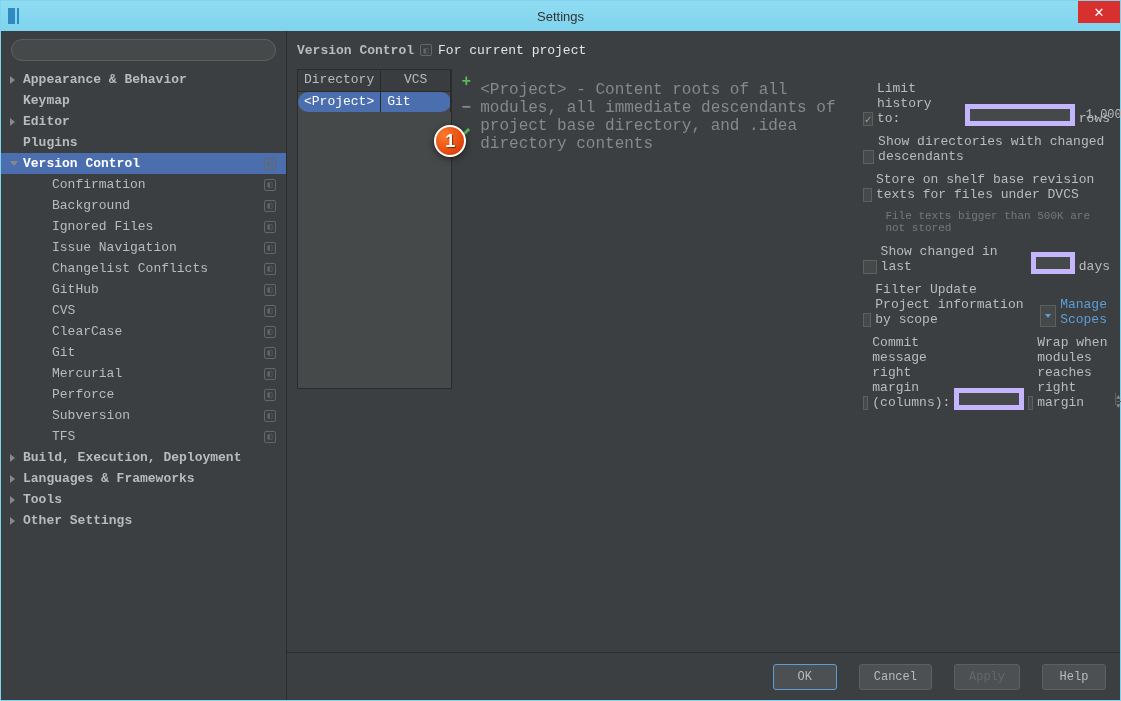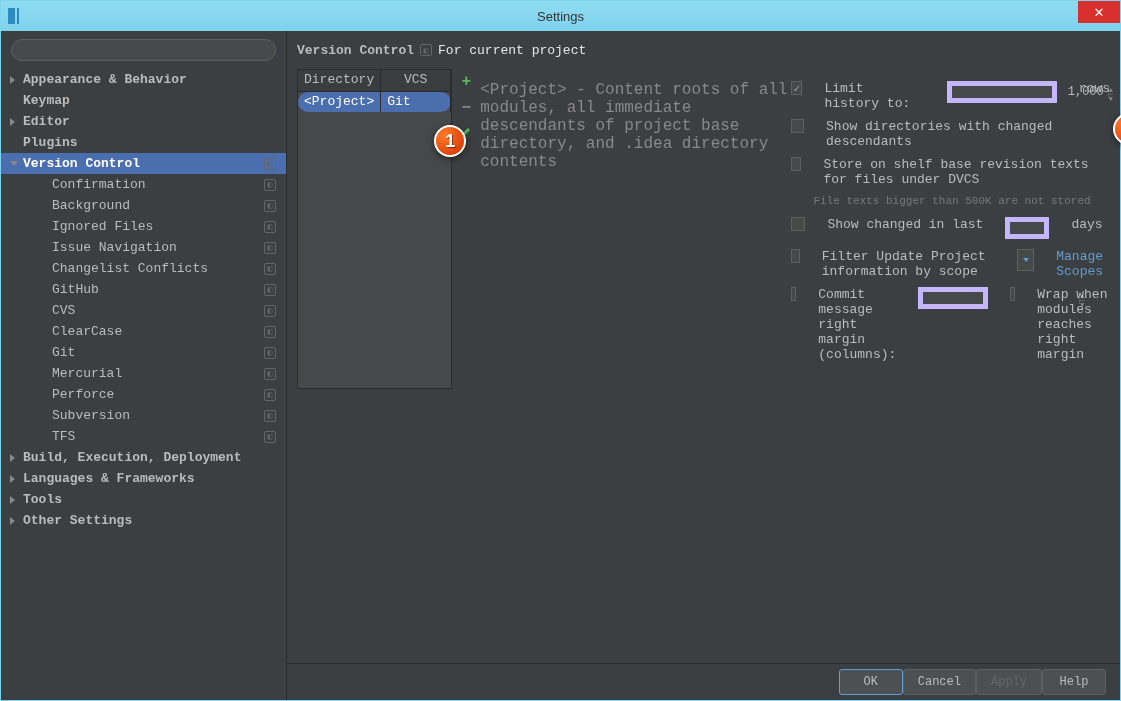--- a/index.html
+++ b/index.html
@@ -214,24 +214,24 @@
 .desc-line {
   margin-top: 12px;
   font-size: 16px;
   color: #888;
 }
 .opts {
   margin-top: 12px;
 }
 .opt-row {
   display: flex;
-  align-items: flex-start;
+  align-items: flex-end;
   min-height: 24px;
   margin-bottom: 8px;
-  gap: 22px;
+  gap: 4px;
   position: relative;
 }
 .checkbox {
   width: 14px; height: 14px;
   border: 1px solid #5e6060;
   background: #45494a;
   display: flex;
   align-items: center;
   justify-content: center;
   cursor: pointer;
@@ -290,26 +290,26 @@
   align-items: center;
   justify-content: center;
 }
 .dropdown-arrow {
   width:0;height:0;
   border-left:3px solid transparent;
   border-right:3px solid transparent;
   border-top:4px solid #5e9dd6;
 }
 .footer {
-  height: 37px;
+  height: 48px;
   border-top: 1px solid #2b2b2b;
   display: flex;
   align-items: center;
   justify-content: flex-end;
-  gap: 0;
+  gap: 22px;
   padding-right: 14px;
   background: #3c3f41;
 }
 .btn {
   min-width: 64px;
   height: 26px;
   background: #4c5052;
   border: 1px solid #5e6060;
   border-radius: 3px;
   color: #bbb;

